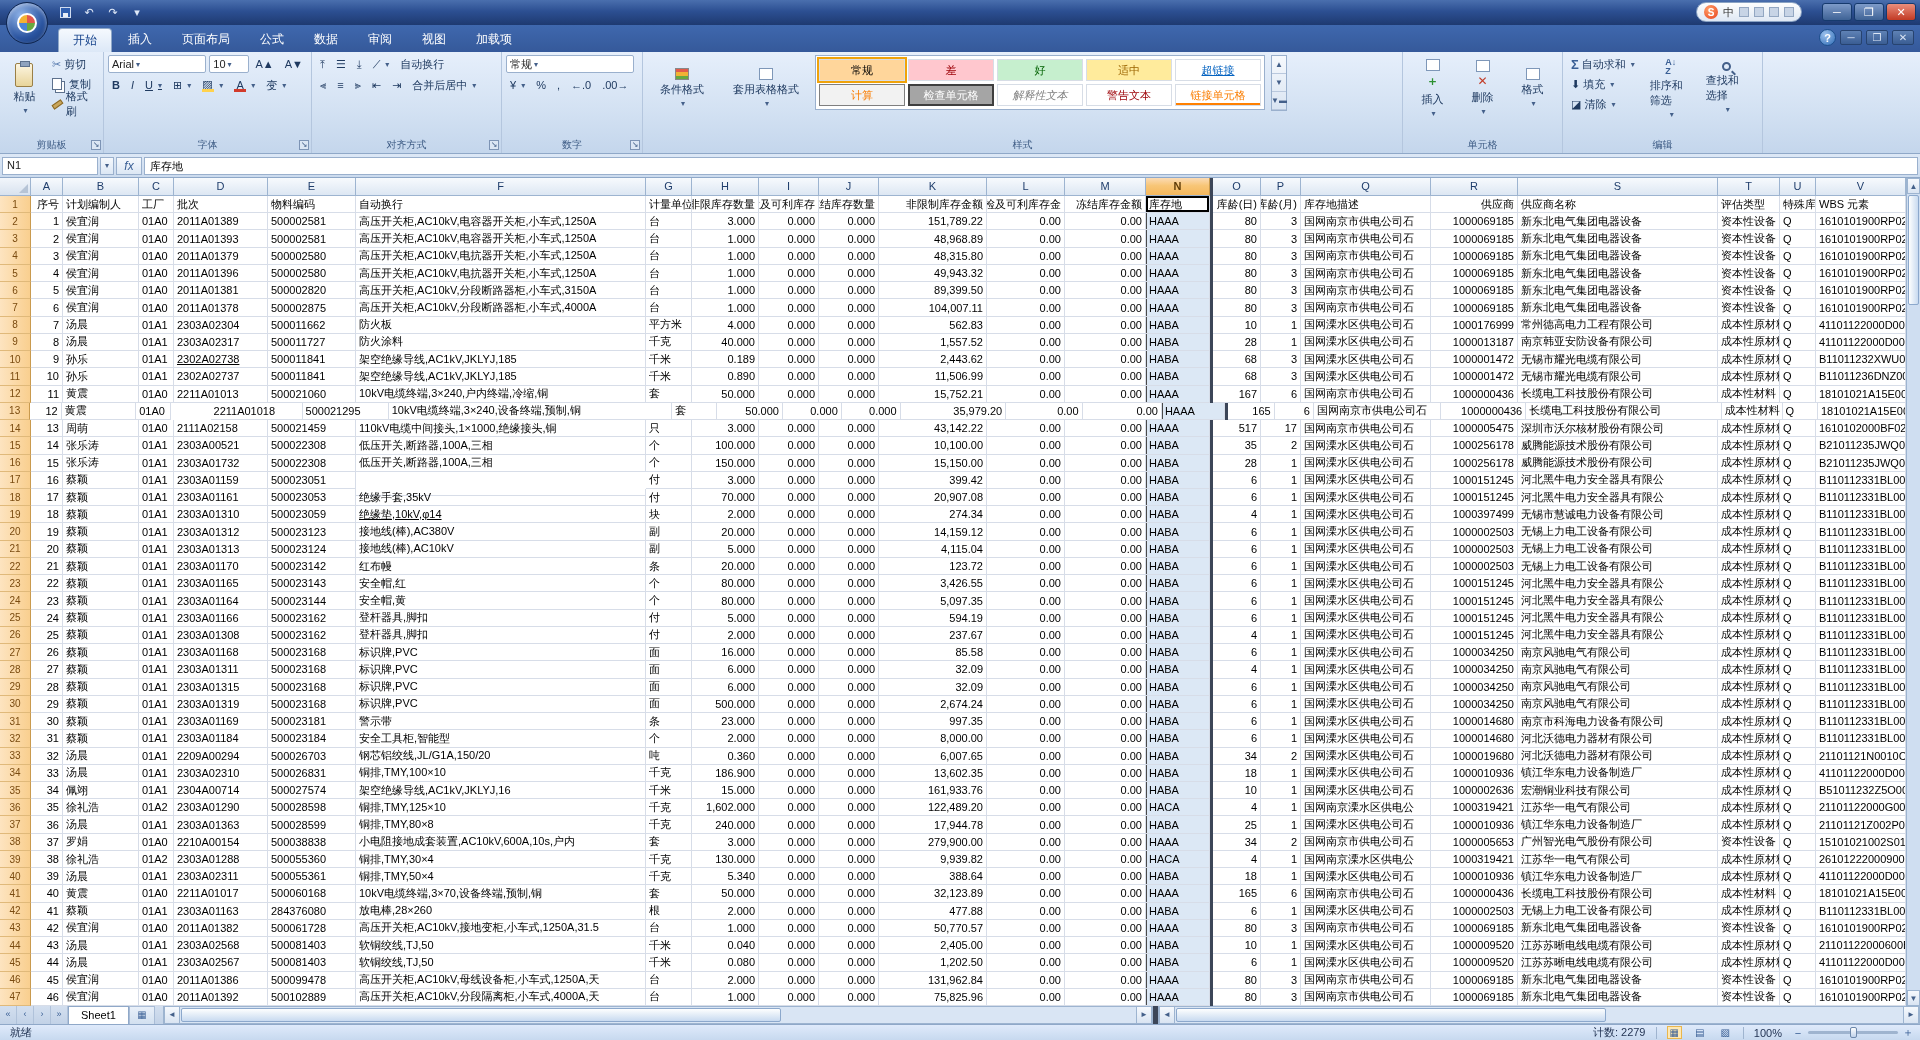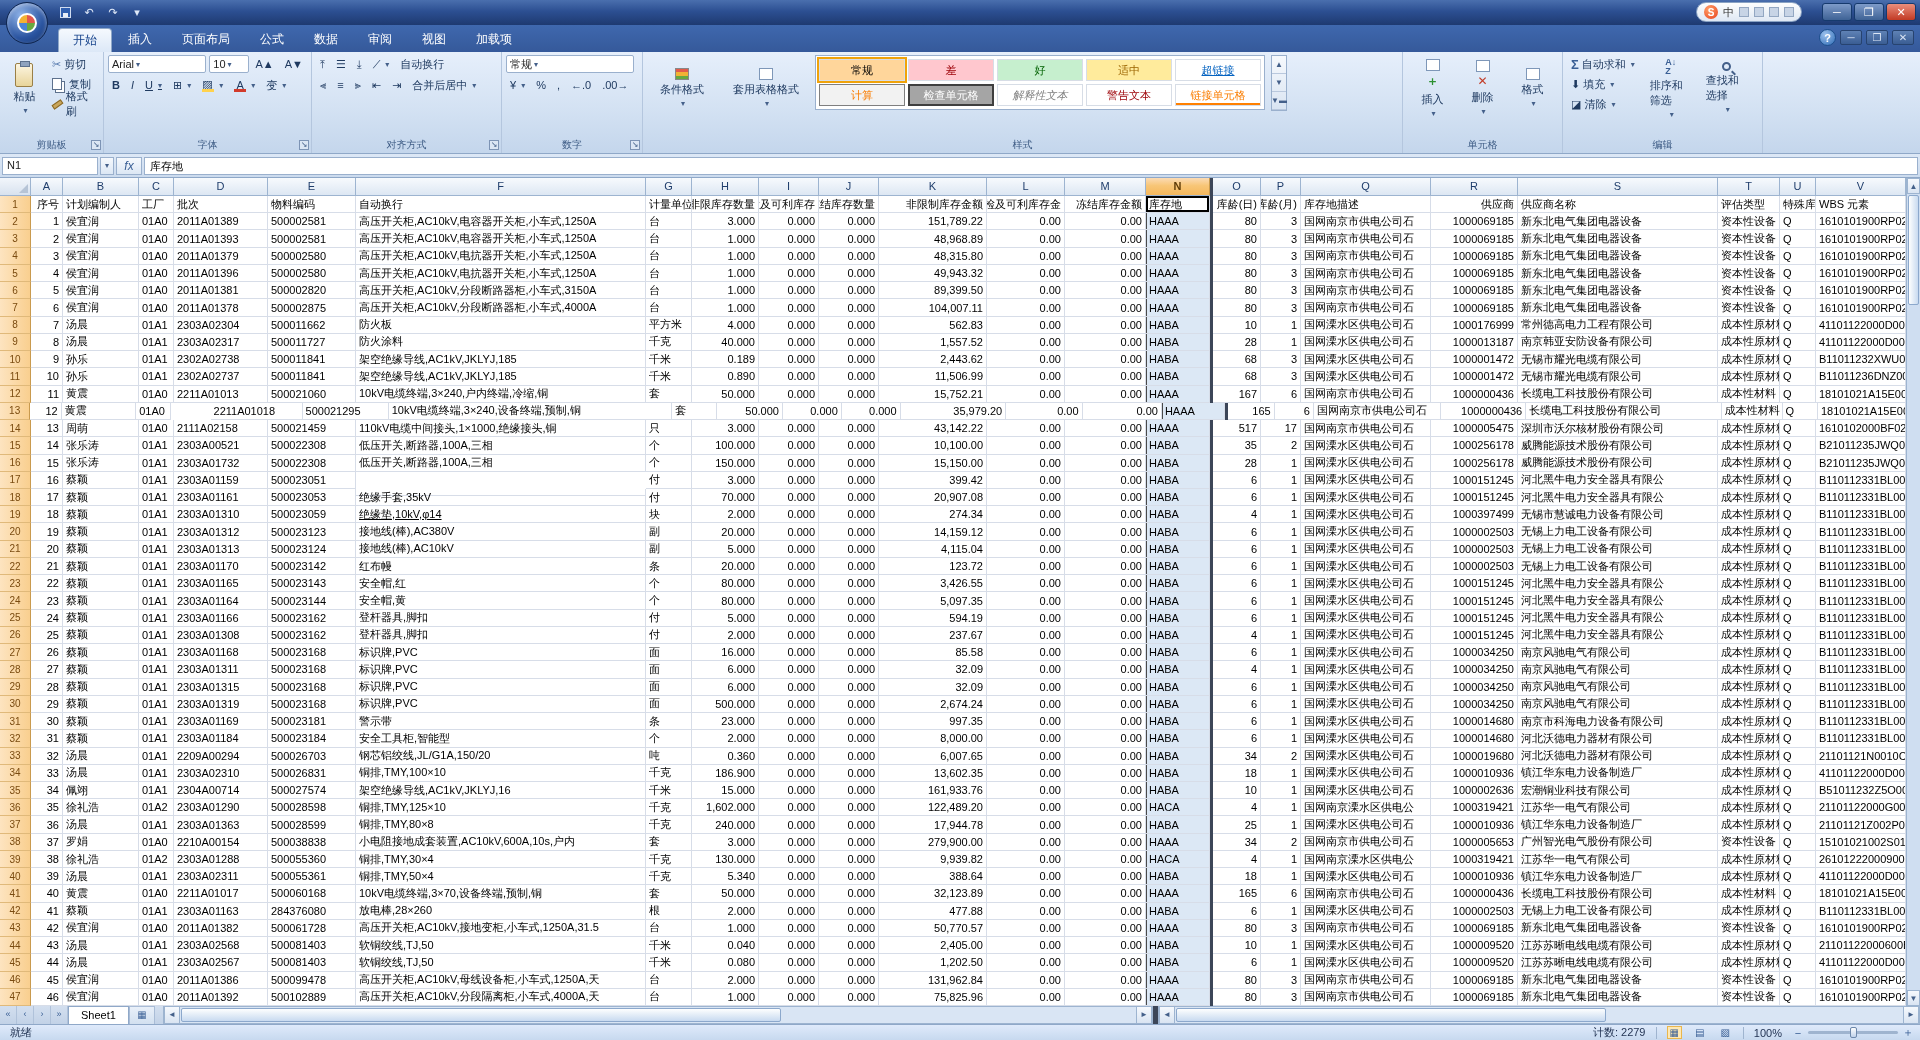--- a/index.html
+++ b/index.html
@@ -655,21 +655,21 @@
           <div class="cell" style="width: 200px;">南京韩亚安防设备有限公司</div>
           <div class="cell" style="width: 62px;">成本性原材料</div>
           <div class="cell" style="width: 36px;">Q</div>
           <div class="cell" style="width: 90px;">41101122000D00100</div>
         </div>
         <div class="grow">
           <div class="rowh">10</div>
           <div class="cell num" style="width: 32px;">9</div>
           <div class="cell" style="width: 76px;">孙乐</div>
           <div class="cell" style="width: 35px;">01A1</div>
-          <div class="cell" style="width: 94px;">2302A02738</div>
+          <div class="cell" style="width: 94px; text-decoration: underline;">2302A02738</div>
           <div class="cell" style="width: 88px;">500011841</div>
           <div class="cell" style="width: 290px;">架空绝缘导线,AC1kV,JKLYJ,185</div>
           <div class="cell" style="width: 46px;">千米</div>
           <div class="cell num" style="width: 67px;">0.189</div>
           <div class="cell num" style="width: 60px;">0.000</div>
           <div class="cell num" style="width: 60px;">0.000</div>
           <div class="cell num" style="width: 108px;">2,443.62</div>
           <div class="cell num" style="width: 78px;">0.00</div>
           <div class="cell num" style="width: 81px;">0.00</div>
           <div class="cell ncol" style="width: 64px;">HABA</div>

